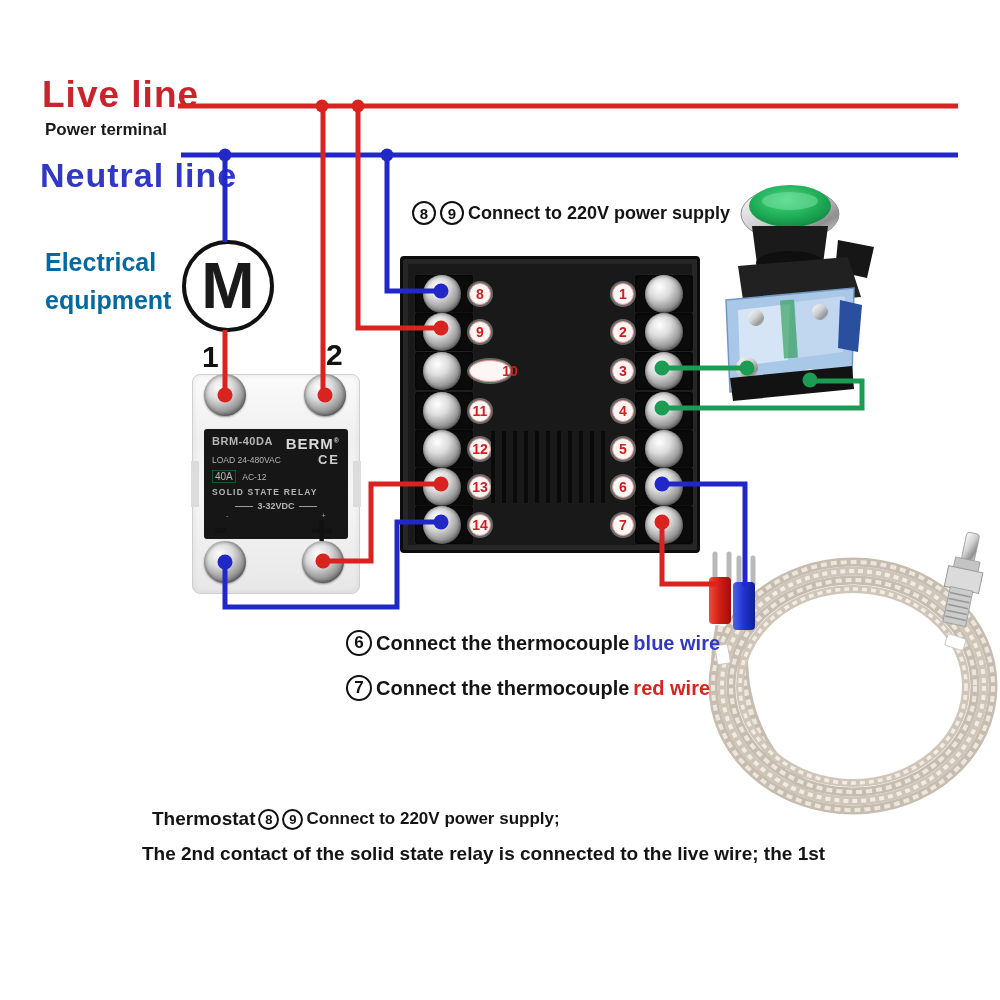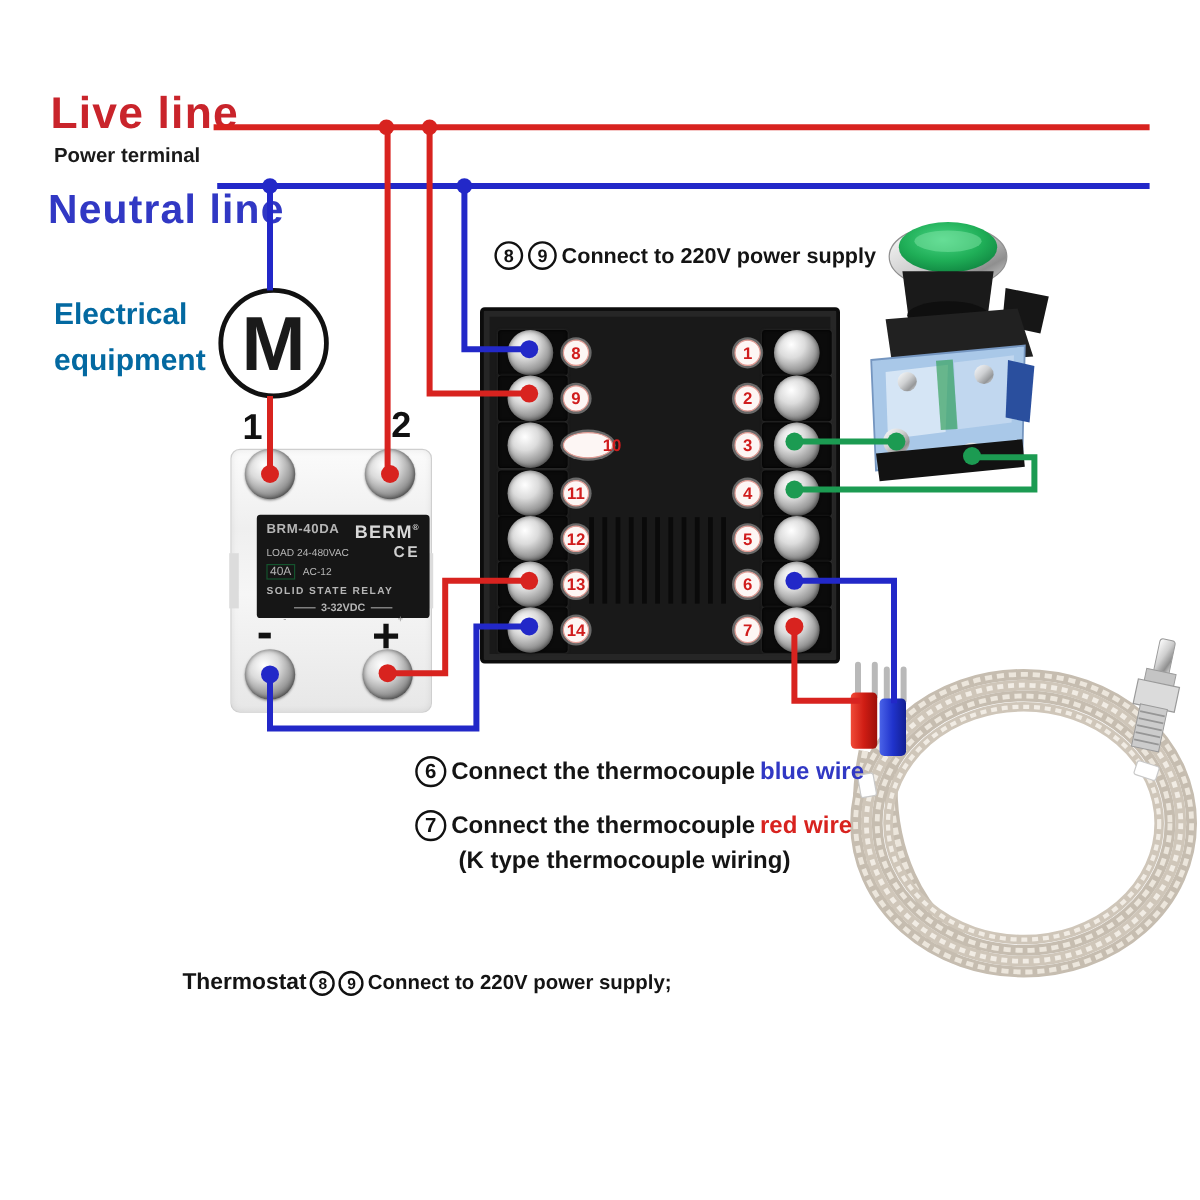--- a/index.html
+++ b/index.html
@@ -38,22 +38,22 @@
   
   .motor{left:182px;top:240px;width:92px;height:92px;border:4px solid #111;border-radius:50%;
      background:#fff;display:flex;align-items:center;justify-content:center;
      font-size:64px;font-weight:bold;color:#1a1a1a;box-sizing:border-box;}
 
   
   .relay{left:192px;top:374px;width:166px;height:218px;border-radius:8px;
      background:linear-gradient(180deg,#fbfbfb 0%,#efefef 30%,#f6f6f6 55%,#e7e7e7 100%);
      border:1px solid #cfcfcf;box-shadow:inset 0 0 6px rgba(0,0,0,.08);}
   .relay-notch{position:absolute;width:8px;height:46px;background:#dcdcdc;top:86px;}
-  .relay-panel{position:absolute;left:11px;top:54px;width:144px;height:86px;background:#161616;
-     border-radius:3px;color:#b5b5b5;font-size:9px;padding:6px 8px;box-sizing:border-box;margin-left:10px;}
+  .relay-panel{position:absolute;left:11px;top:54px;width:144px;height:110px;background:#161616;
+     border-radius:3px;color:#b5b5b5;font-size:9px;padding:6px 8px;box-sizing:border-box;}
   .rp-row{display:flex;justify-content:space-between;align-items:flex-start;}
   .rp-model{font-size:11px;letter-spacing:.5px;font-weight:bold;}
   .rp-brand{font-size:15px;font-weight:bold;color:#d8d8d8;letter-spacing:1px;}
   .rp-load{font-size:8.5px;margin-top:3px;}
   .rp-ce{font-size:13px;color:#cfcfcf;font-weight:bold;letter-spacing:2px;text-align:center;}
   .rp-amp{display:inline-block;border:1px solid #14532d;padding:0 2px;font-size:10px;margin-top:3px;}
   .rp-ac{font-size:8.5px;margin-left:4px;}
   .rp-type{font-size:8.5px;letter-spacing:1.2px;margin-top:4px;font-weight:bold;}
   .rp-vdc{display:flex;align-items:center;justify-content:center;gap:4px;font-size:9px;font-weight:bold;margin-top:4px;}
   .rp-vdc .dash{flex:0 0 18px;border-top:1px solid #9a9a9a;}
@@ -297,28 +297,28 @@
   <div class="abs txt note-row note6">
     <span class="circle-num cn26">6</span>
     <span>Connect the thermocouple</span>
     <span class="hl-blue">blue wire</span>
   </div>
   <div class="abs txt note-row note7">
     <span class="circle-num cn26">7</span>
     <span>Connect the thermocouple</span>
     <span class="hl-red">red wire</span>
   </div>
-  <div class="abs txt k-note">(K type thermocouple wiring)</div>
 
   <div class="abs txt note-row footer1">
     <span>Thermostat</span>
     <span class="circle-num cn21">8</span>
     <span class="circle-num cn21">9</span>
     <span class="small">Connect to 220V power supply;</span>
   </div>
+  <div class="abs txt footer2">The 2nd contact of the solid state relay is connected to the live wire; the 1st</div>
 
   <svg id="wires" width="1000" height="1000" viewBox="0 0 1000 1000">
     <g fill="none" stroke-width="5">
       <path d="M178 106 H958" style="stroke:var(--wire-red)"></path>
       <path d="M181 155 H958" style="stroke:var(--wire-blue)"></path>
       <path d="M225 155 V242" style="stroke:var(--wire-blue)"></path>
       <path d="M225 330 V395" style="stroke:var(--wire-red)"></path>
       <path d="M323 106 V395" style="stroke:var(--wire-red)"></path>
       <path d="M358 106 V328 H441" style="stroke:var(--wire-red)"></path>
       <path d="M387 155 V291 H441" style="stroke:var(--wire-blue)"></path>

